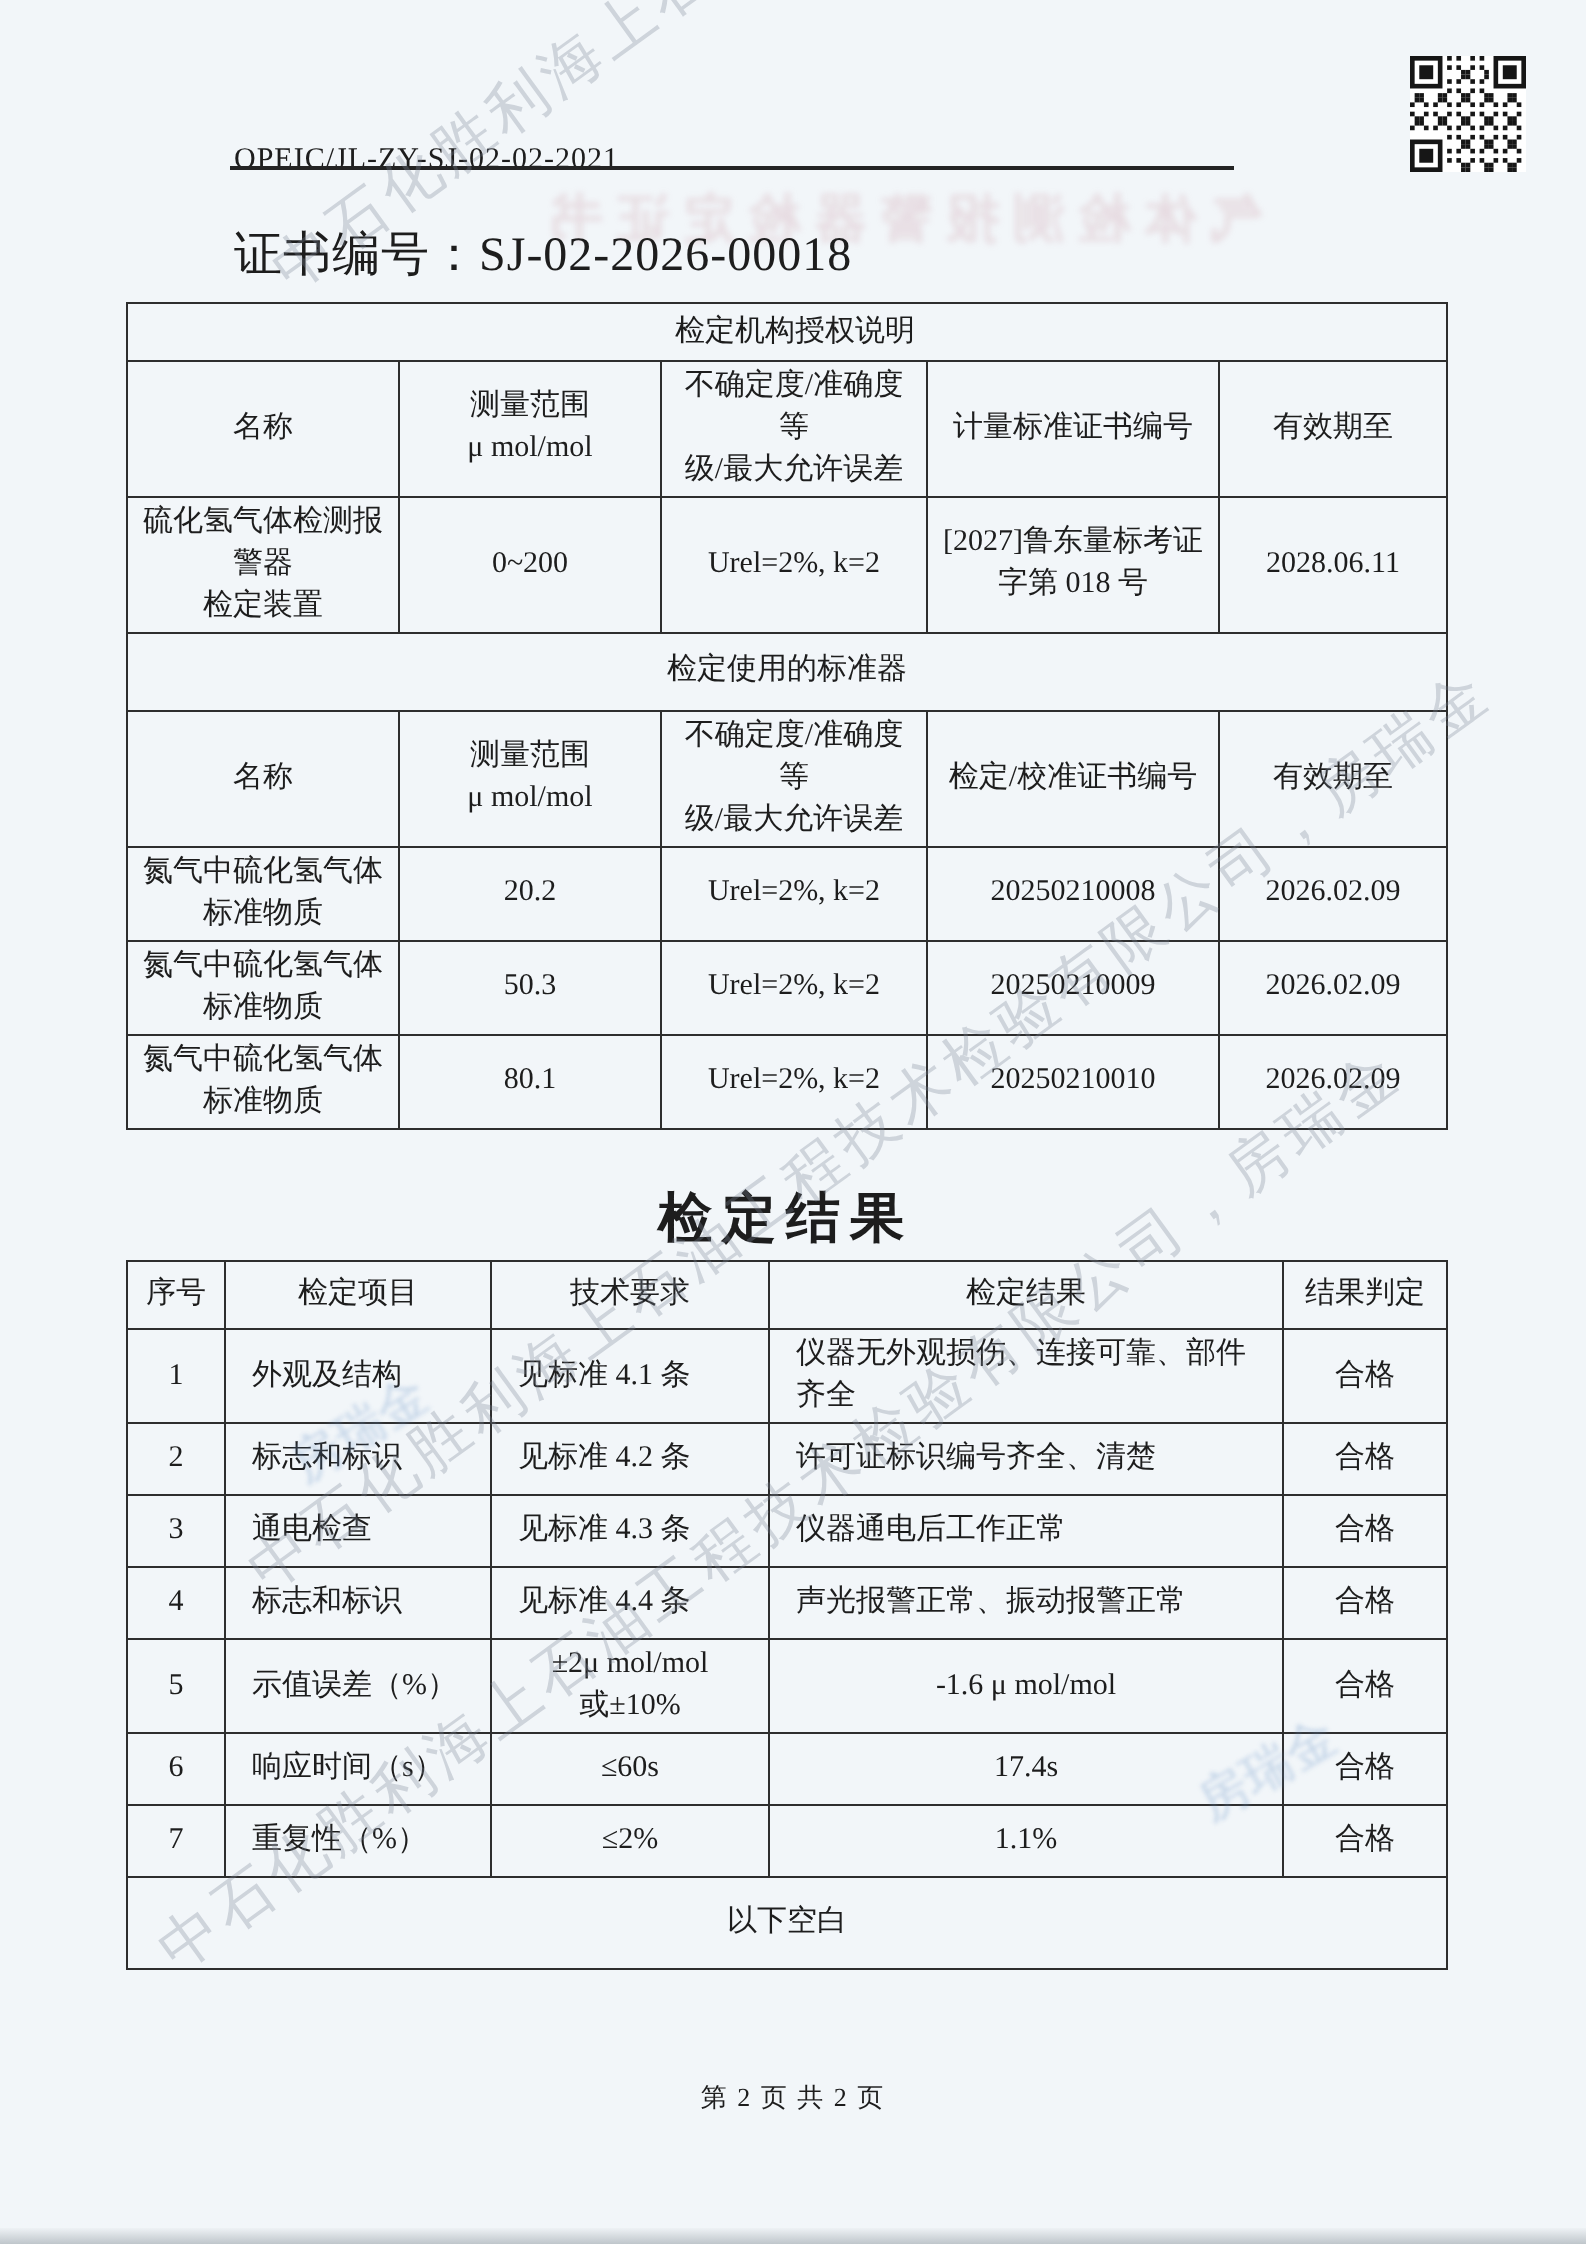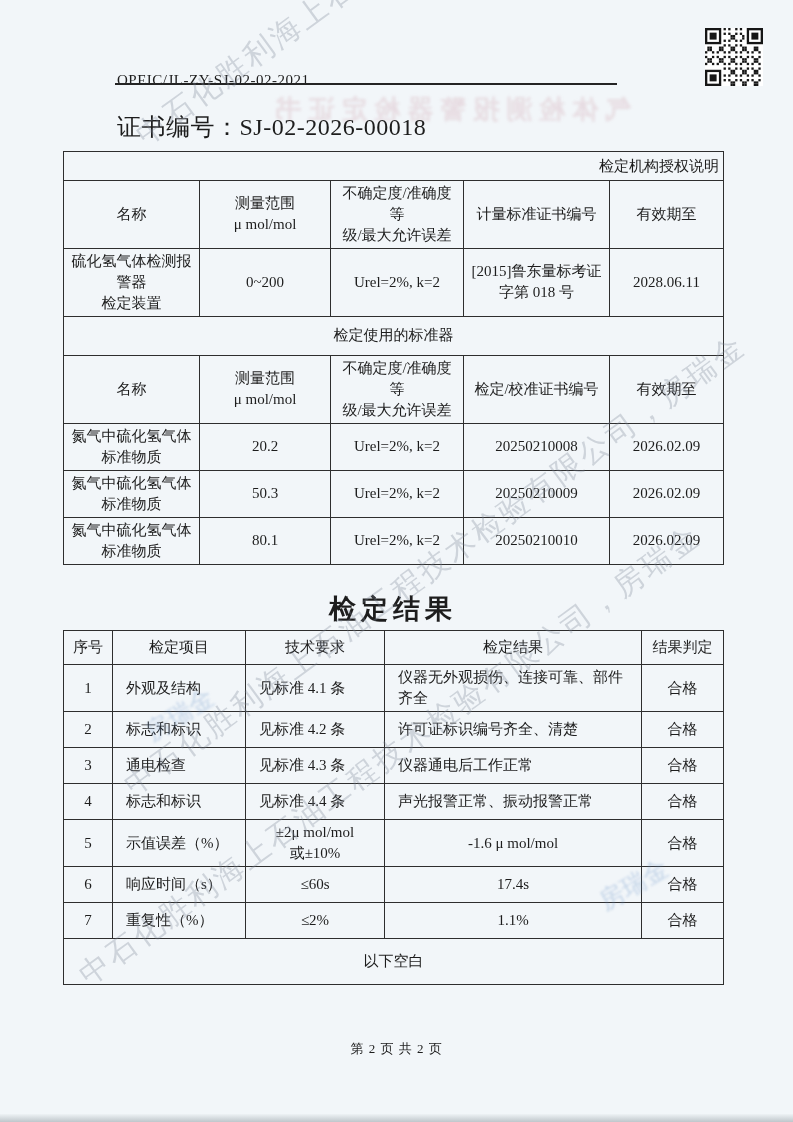--- a/index.html
+++ b/index.html
@@ -14,21 +14,21 @@
   .doc-code{left:117px;top:72px;font-size:15px;letter-spacing:.5px;}
   .head-rule{left:115px;top:83px;width:502px;height:2px;background:#242424;}
   .cert-line{left:117px;top:111px;font-size:24px;letter-spacing:.5px;}
   .qr{left:705px;top:28px;width:58px;height:58px;}
   
   table{border-collapse:collapse;table-layout:fixed;width:660px;background:transparent;}
   td{border:1.5px solid #2e2e2e;text-align:center;vertical-align:middle;
      font-size:15px;line-height:1.4;padding:2px 4px;overflow:hidden;}
   .tbl-stack{left:63px;top:151px;width:660px;}
   .tbl-stack table + table{margin-top:-1.5px;}
-  .tl{text-align:right;padding-left:12px;}
+  .tl{text-align:center;padding-left:12px;}
   .pl{white-space:pre-line;}
   .small{font-size:14px;}
   .h27 td{height:24px;} .h36 td{height:33px;} .h29 td{height:26px;}
   .h37 td{height:34px;} .h47 td{height:44px;} .h48 td{height:45px;}
   .h45 td{height:42px;} .h43 td{height:40px;}
   .results-title{left:63px;top:591px;width:660px;text-align:center;
      font-size:27px;font-weight:700;letter-spacing:5px;}
   .results-tbl{left:63px;top:630px;}
   .rh td{height:29px;} .rr td{height:31px;} .rr5 td{height:39px;} .rb td{height:41px;}
   .req-l,.res-l{text-align:left;padding-left:13px;}
@@ -251,21 +251,21 @@
       <td class="pl">不确定度/准确度等
 级/最大允许误差</td>
       <td>计量标准证书编号</td>
       <td>有效期至</td>
     </tr>
     <tr class="h48 small">
       <td class="pl">硫化氢气体检测报警器
 检定装置</td>
       <td>0~200</td>
       <td>Urel=2%, k=2</td>
-      <td class="pl">[2015]鲁东量标考证
+      <td class="pl">[2027]鲁东量标考证
 字第 018 号</td>
       <td>2028.06.11</td>
     </tr>
     <tr class="h37">
           <td colspan="5">检定使用的标准器</td>
         </tr>
     <tr class="h45">
       <td>名称</td>
       <td class="pl">测量范围
 μ mol/mol</td>

